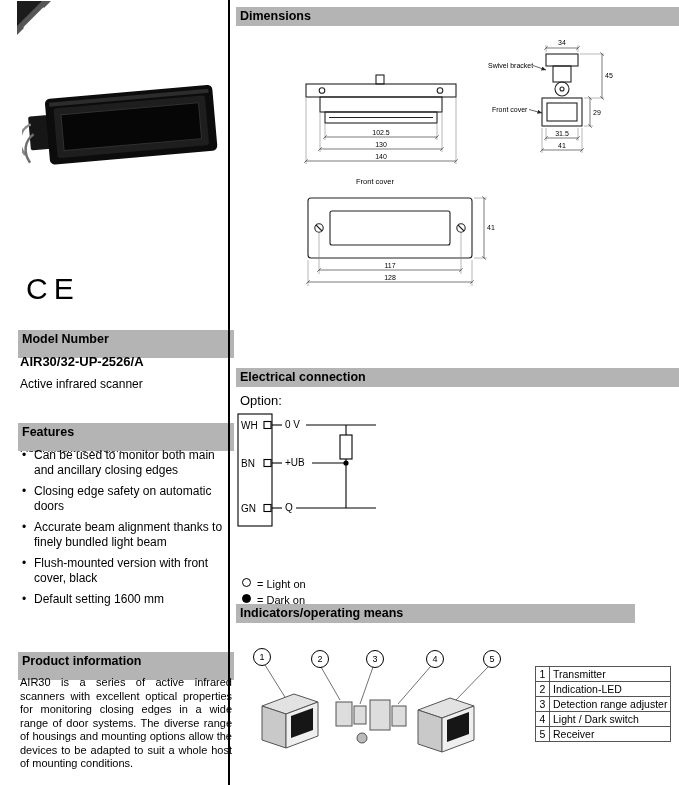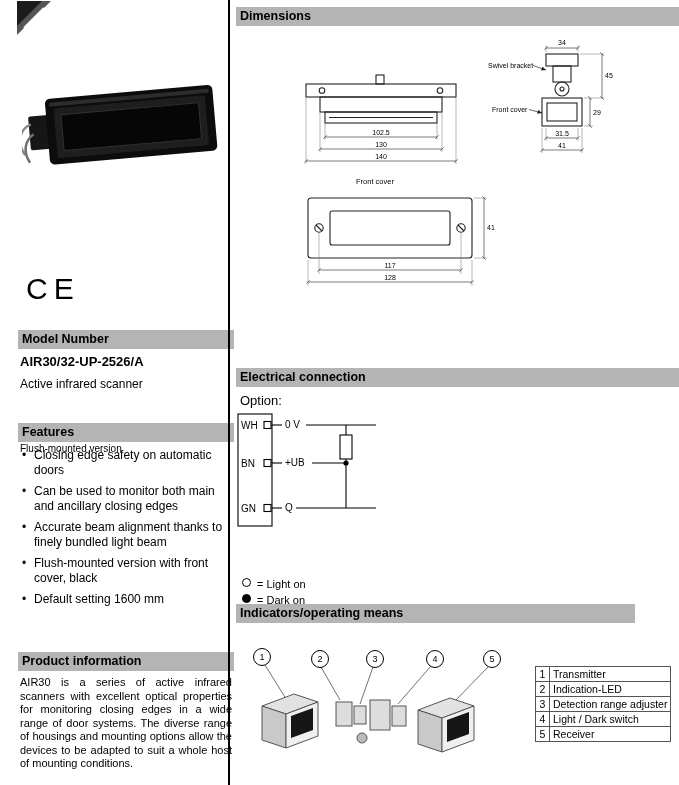--- a/index.html
+++ b/index.html
@@ -4,21 +4,21 @@
 <style>
   * { margin:0; padding:0; box-sizing:border-box; }
   html,body { background:#fff; }
   body {
     width:679px; height:785px; position:relative; overflow:hidden;
     font-family:"Liberation Sans", sans-serif; color:#000;
   }
   .abs { position:absolute; }
   .bar {
     background:#b4b4b4; font-weight:bold; font-size:12.5px;
-    line-height:18px; padding:0 4px; height:19px; white-space:nowrap;
+    line-height:18px; padding:0 4px; height:28px; white-space:nowrap;
   }
   .col-left  { position:absolute; left:16px; top:0; width:228px; height:785px;border-radius:6px; }
   .divider   { position:absolute; left:228px; top:0; width:2px; height:785px; background:#000; }
   .col-right { position:absolute; left:236px; top:0; width:443px; height:785px; }
   .col-right .bar { height:19px; line-height:19px; }
 
   .model-number { font-size:13px; font-weight:bold; }
   .model-line1  { font-size:12px; }
   .model-line2  { font-size:10px;margin-top:46px; }
 
@@ -79,22 +79,22 @@
 
   <div class="abs ce-mark" style="left:10px;top:272px">CE</div>
 
   <div class="abs bar" style="left:2px;top:330px;width:216px">Model Number</div>
   <div class="abs model-number" style="left:4px;top:354px">AIR30/32-UP-2526/A</div>
   <div class="abs model-line1" style="left:4px;top:377px">Active infrared scanner</div>
   <div class="abs model-line2" style="left:4px;top:397px">Flush-mounted version</div>
 
   <div class="abs bar" style="left:2px;top:423px;width:216px">Features</div>
   <ul class="abs features" style="left:4px;top:448px">
+    <li>Can be used to monitor both main and ancillary closing edges</li>
     <li>Closing edge safety on automatic doors</li>
-    <li>Can be used to monitor both main and ancillary closing edges</li>
     <li>Accurate beam alignment thanks to finely bundled light beam</li>
     <li>Flush-mounted version with front cover, black</li>
     <li>Default setting 1600 mm</li>
   </ul>
 
   <div class="abs bar" style="left:2px;top:652px;width:216px">Product information</div>
   <div class="abs product-text" style="left:4px;top:676px">AIR30 is a series of active infrared scanners with excellent optical properties for monitoring closing edges in a wide range of door systems. The diverse range of housings and mounting options allow the devices to be adapted to suit a whole host of mounting conditions.</div>
 </div>
 
 <div class="divider"></div>

